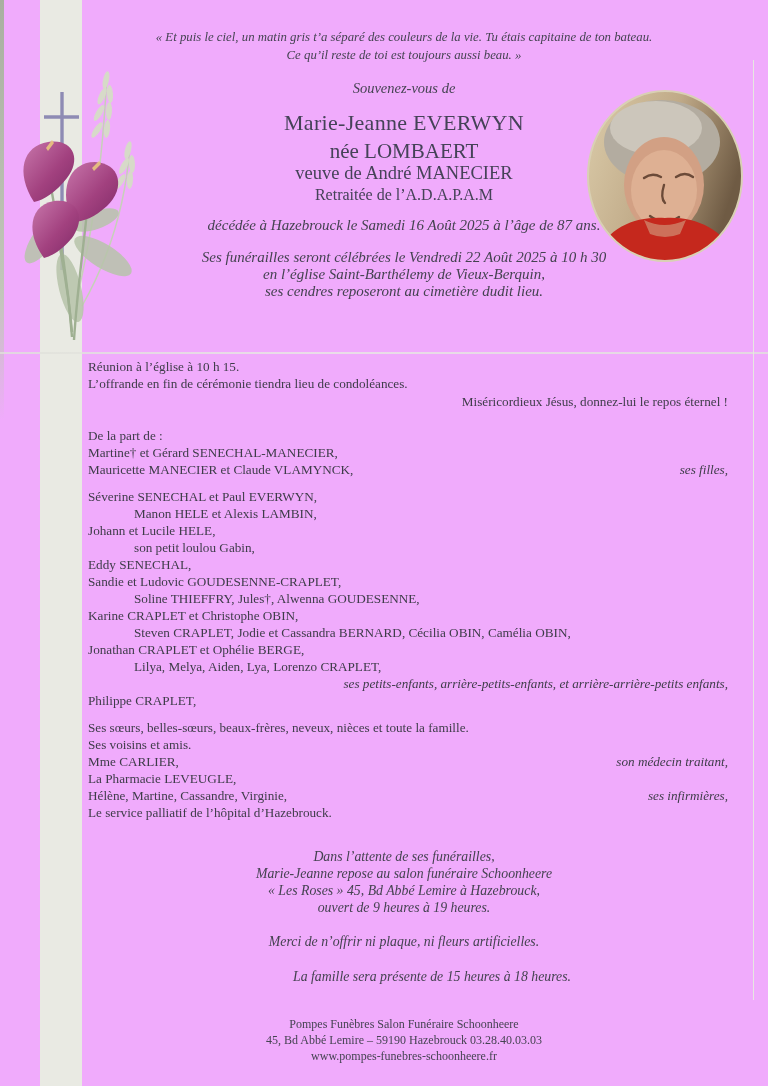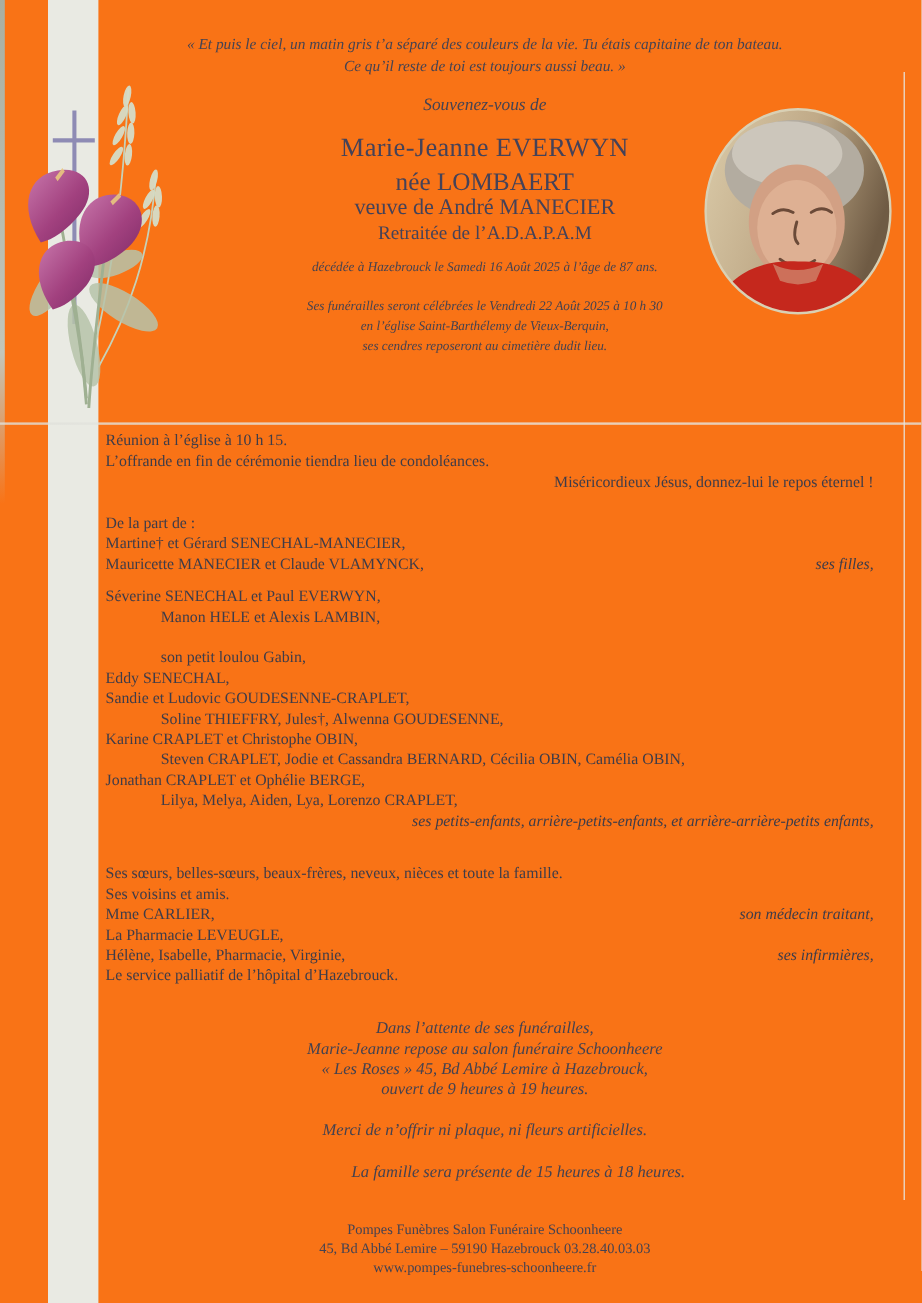--- a/index.html
+++ b/index.html
@@ -1,39 +1,39 @@
 <!DOCTYPE html>
 <html lang="fr"><head>
 <meta charset="utf-8">
 <title>Faire-part de décès</title>
 <style>
   html,body{margin:0;padding:0;background:#e8e8e8;}
   .page{
     position:relative;width:768px;height:1086px;margin:0 auto;
-    background:#f97316;overflow:hidden;
+    background:#f0abfc;overflow:hidden;
     font-family:"Liberation Serif","DejaVu Serif",serif;
     color:#3e3c49;
   }
   .abs{position:absolute;}
   
   .scan-edge{left:0;top:0;width:4px;height:420px;
     background:linear-gradient(#a9afa1,#c2c6ba 70%,rgba(194,198,186,0));}
   .paper-band{left:40px;top:0;width:42px;height:1086px;background:#e9eae3;}
   .fold-line{left:0;top:352px;width:768px;height:2px;
     background:linear-gradient(90deg,#dfe0da,#e9e9e4 40%,#e2e2dc);opacity:.8;}
   .right-shadow{left:753px;top:60px;width:1px;height:940px;background:#e7e7e1;}
   
   .center-col{left:40px;width:728px;text-align:center;}
   .quote{font-style:italic;font-size:12.8px;color:#454352;}
   .remember{font-style:italic;font-size:14.5px;color:#454352;}
   .big-name{font-size:22px;letter-spacing:.3px;color:#454258;}
   .maiden{font-size:21px;color:#454258;}
   .widow{font-size:18.5px;color:#454258;}
   .retired{font-size:16px;color:#454258;}
-  .italic-line{font-style:italic;font-size:11px;color:#444250;}
+  .italic-line{font-style:italic;font-size:15px;color:#444250;}
   
   .body-line{left:88px;width:640px;font-size:13.2px;line-height:17px;}
   .indent{padding-left:46px;}
   .row{display:flex;justify-content:space-between;align-items:baseline;}
   .role{font-style:italic;}
   .right{text-align:right;}
   .closing{font-style:italic;font-size:13.8px;color:#444250;}
   .footer-line{font-size:12px;color:#454352;}
 </style>
 </head>
@@ -156,41 +156,43 @@
 
   <div class="abs body-line" style="top:427px;">De la part de :</div>
   <div class="abs body-line" style="top:444px;">Martine† et Gérard SENECHAL-MANECIER,</div>
   <div class="abs body-line row" style="top:461px;">
     <span>Mauricette MANECIER et Claude VLAMYNCK,</span>
     <span class="role">ses filles,</span>
   </div>
 
   <div class="abs body-line" style="top:488px;">Séverine SENECHAL et Paul EVERWYN,</div>
   <div class="abs body-line indent" style="top:505px;">Manon HELE et Alexis LAMBIN,</div>
+  <div class="abs body-line" style="top:522px;">Johann et Lucile HELE,</div>
   <div class="abs body-line indent" style="top:539px;">son petit loulou Gabin,</div>
   <div class="abs body-line" style="top:556px;">Eddy SENECHAL,</div>
   <div class="abs body-line" style="top:573px;">Sandie et Ludovic GOUDESENNE-CRAPLET,</div>
   <div class="abs body-line indent" style="top:590px;">Soline THIEFFRY, Jules†, Alwenna GOUDESENNE,</div>
   <div class="abs body-line" style="top:607px;">Karine CRAPLET et Christophe OBIN,</div>
   <div class="abs body-line indent" style="top:624px;">Steven CRAPLET, Jodie et Cassandra BERNARD, Cécilia OBIN, Camélia OBIN,</div>
   <div class="abs body-line" style="top:641px;">Jonathan CRAPLET et Ophélie BERGE,</div>
   <div class="abs body-line indent" style="top:658px;">Lilya, Melya, Aiden, Lya, Lorenzo CRAPLET,</div>
 
   <div class="abs body-line right role" style="top:675px;">ses petits-enfants, arrière-petits-enfants, et arrière-arrière-petits enfants,</div>
+  <div class="abs body-line" style="top:692px;">Philippe CRAPLET,</div>
 
   <div class="abs body-line" style="top:719px;">Ses sœurs, belles-sœurs, beaux-frères, neveux, nièces et toute la famille.</div>
   <div class="abs body-line" style="top:736px;">Ses voisins et amis.</div>
 
   <div class="abs body-line row" style="top:753px;">
     <span>Mme CARLIER,</span>
     <span class="role">son médecin traitant,</span>
   </div>
   <div class="abs body-line" style="top:770px;">La Pharmacie LEVEUGLE,</div>
   <div class="abs body-line row" style="top:787px;">
-    <span>Hélène, Isabelle, Pharmacie, Virginie,</span>
+    <span>Hélène, Martine, Cassandre, Virginie,</span>
     <span class="role">ses infirmières,</span>
   </div>
   <div class="abs body-line" style="top:804px;">Le service palliatif de l’hôpital d’Hazebrouck.</div>
 
   <div class="abs center-col closing" style="top:849px;">Dans l’attente de ses funérailles,</div>
   <div class="abs center-col closing" style="top:866px;">Marie-Jeanne repose au salon funéraire Schoonheere</div>
   <div class="abs center-col closing" style="top:883px;">« Les Roses » 45, Bd Abbé Lemire à Hazebrouck,</div>
   <div class="abs center-col closing" style="top:900px;">ouvert de 9 heures à 19 heures.</div>
 
   <div class="abs center-col closing" style="top:934px;">Merci de n’offrir ni plaque, ni fleurs artificielles.</div>

